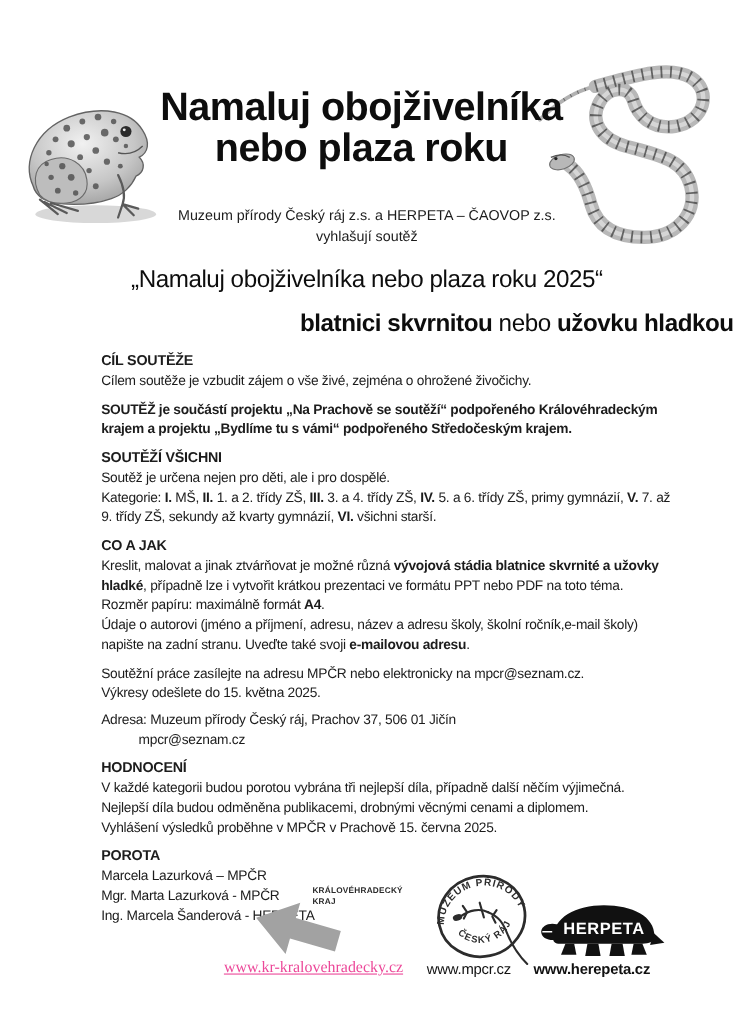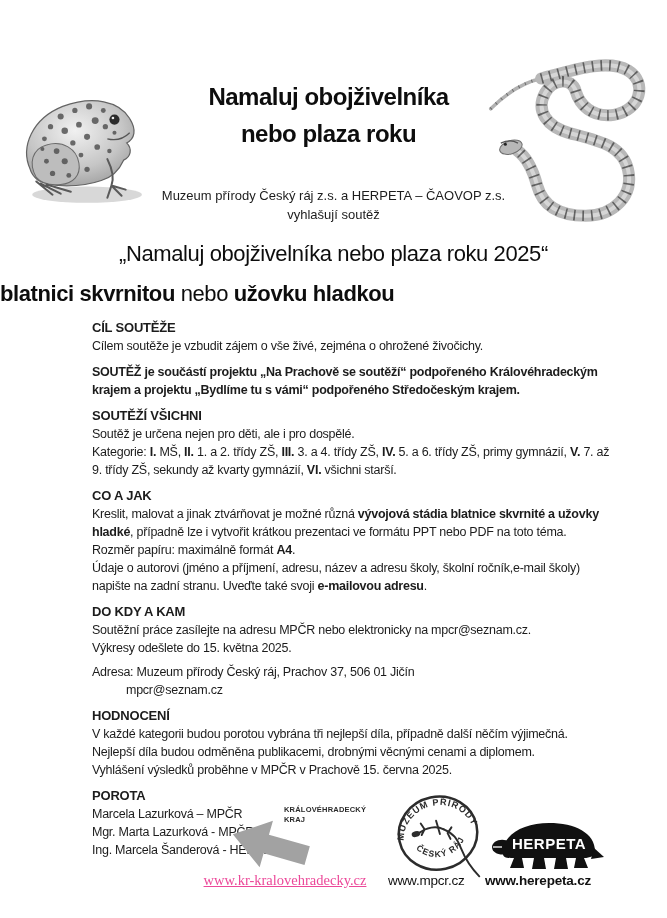--- a/index.html
+++ b/index.html
@@ -3,26 +3,26 @@
 <meta charset="utf-8">
 <style>
   html,body{margin:0;padding:0;background:#ffffff;}
   .page{
     position:relative;width:667px;height:918px;background:#fff;
     font-family:"Liberation Sans",sans-serif;color:#1c1c1c;overflow:hidden;
   }
   .b{font-weight:700;}
   
   .main-title{position:absolute;left:0;right:10px;top:78px;text-align:center;
-    font-size:24px;font-weight:700;line-height:37px;letter-spacing:-0.5px;color:#0d0d0d;}
+    font-size:36px;font-weight:700;line-height:37px;letter-spacing:-0.5px;color:#0d0d0d;}
   .org-lines{position:absolute;left:0;right:0;top:186px;text-align:center;
     font-size:13px;line-height:19px;color:#1c1c1c;}
   .contest-title{position:absolute;left:0;right:0;top:241px;text-align:center;
     font-size:22px;font-weight:400;letter-spacing:-0.4px;color:#0d0d0d;}
-  .species-title{position:absolute;left:0;right:0;top:281px;text-align:left;
+  .species-title{position:absolute;left:0;right:0;top:281px;text-align:right;
     font-size:22px;letter-spacing:-0.4px;color:#0d0d0d;}
   
   .frog-wrap{position:absolute;left:16px;top:90px;width:134px;height:116px;}
   .snake-wrap{position:absolute;left:486px;top:22px;width:178px;height:214px;}
   svg{overflow:visible;display:block;}
   
   .content{position:absolute;left:92px;top:311px;width:519px;
     font-size:12.5px;line-height:18px;letter-spacing:-0.25px;}
   .sec{margin-top:8px;}
   .sh{font-weight:700;font-size:13px;letter-spacing:-0.2px;}
@@ -132,21 +132,20 @@
     </div>
 
     <div class="sec">
       <div class="sh">CO A JAK</div>
       <div><span>Kreslit, malovat a jinak ztvárňovat je možné různá </span><span class="b">vývojová stádia blatnice skvrnité a užovky hladké</span><span>, případně lze i vytvořit krátkou prezentaci ve formátu PPT nebo PDF na toto téma.</span></div>
       <div class="line"><span>Rozměr papíru: maximálně formát </span><span class="b">A4</span><span>.</span></div>
       <div><span>Údaje o autorovi (jméno a příjmení, adresu, název a adresu školy, školní ročník,e-mail školy) napište na zadní stranu. Uveďte také svoji </span><span class="b">e-mailovou adresu</span><span>.</span></div>
     </div>
 
     <div class="sec">
-      <div class="sh">DO KDY A KAM</div>
       <div class="line">Soutěžní práce zasílejte na adresu MPČR nebo elektronicky na mpcr@seznam.cz.</div>
       <div class="line">Výkresy odešlete do 15. května 2025.</div>
       <div class="line gap">Adresa: Muzeum přírody Český ráj, Prachov 37, 506 01 Jičín</div>
       <div class="line indent">mpcr@seznam.cz</div>
     </div>
 
     <div class="sec">
       <div class="sh">HODNOCENÍ</div>
       <div class="line">V každé kategorii budou porotou vybrána tři nejlepší díla, případně další něčím výjimečná.</div>
       <div class="line">Nejlepší díla budou odměněna publikacemi, drobnými věcnými cenami a diplomem.</div>

